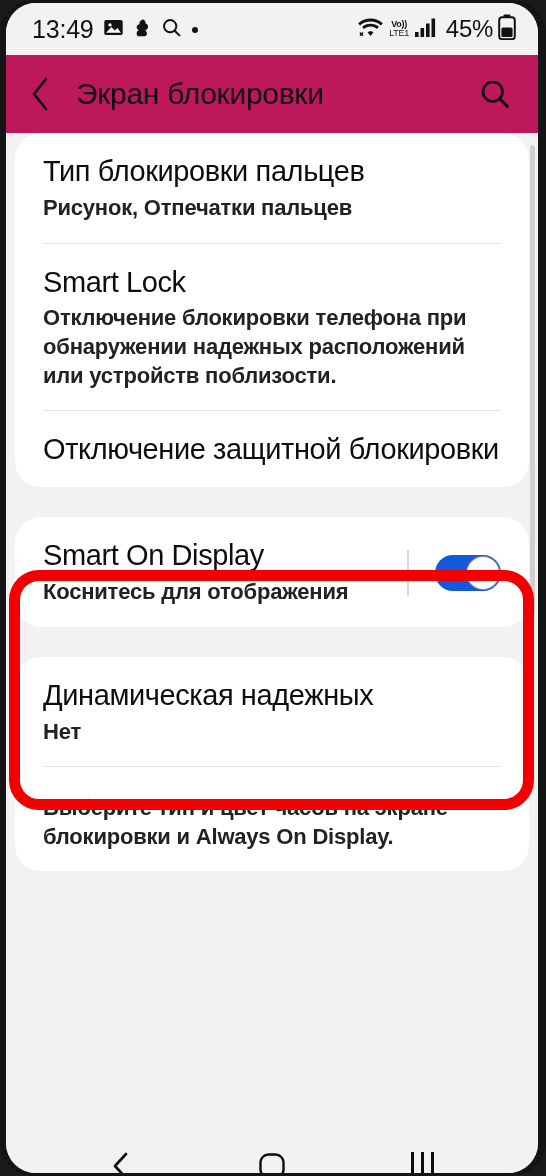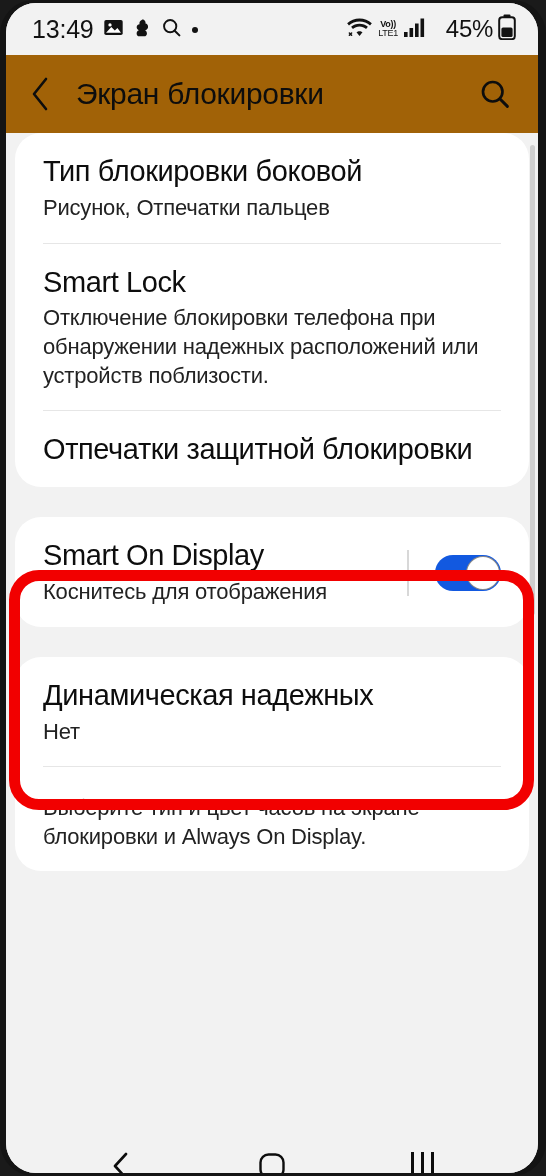--- a/index.html
+++ b/index.html
@@ -54,38 +54,38 @@
   }
   .status-right {
     display: flex;
     align-items: center;
     gap: 5px;
   }
   .battery-pct {
     font-size: 24px;
     color: #121212;
     letter-spacing: -0.3px;
-    margin-left: 14px;
+    margin-left: 3px;
   }
   .ic { display: block; }
 
   .volte-stack {
     display: flex;
     flex-direction: column;
     align-items: center;
     line-height: 1;
     color: #121212;
   }
   .volte-top { font-size: 9px; font-weight: bold; letter-spacing: -0.3px;}
   .volte-bot { font-size: 9px; font-weight: normal; letter-spacing: -0.3px;}
 
   
   .app-bar {
     height: 78px;
-    background: #a16207;
+    background: #be185d;
     display: flex;
     align-items: center;
     padding: 0 22px 0 24px;
   }
   .back-btn {
     width: 34px; height: 40px;
     display: flex; align-items: center; justify-content: flex-start;
     cursor: pointer;
   }
   .app-title {
@@ -129,20 +129,21 @@
     color: #0d0d0d;
     letter-spacing: -0.4px;
     line-height: 1.17;
   }
   .row-sub {
     font-size: 22px;
     color: #222222;
     letter-spacing: -0.2px;
     line-height: 1.3;
     margin-top: 5px;
+    font-weight: bold;
   }
   .divider {
     height: 1px;
     background: #e6e6e6;
     margin: 0 28px;
   }
 
   
   .toggle-wrap {
     display: flex;
@@ -309,37 +310,37 @@
     </div>
   </div>
 
   <div class="content">
 
     <div class="scrollbar"></div>
 
     <div class="card">
       <div class="row">
         <div class="row-text">
-          <div class="row-title">Тип блокировки боковой</div>
+          <div class="row-title">Тип блокировки пальцев</div>
           <div class="row-sub">Рисунок, Отпечатки пальцев</div>
         </div>
       </div>
       <div class="divider"></div>
 
       <div class="row">
         <div class="row-text">
           <div class="row-title">Smart Lock</div>
           <div class="row-sub">Отключение блокировки телефона при обнаружении надежных расположений или устройств поблизости.</div>
         </div>
       </div>
       <div class="divider"></div>
 
       <div class="row">
         <div class="row-text">
-          <div class="row-title">Отпечатки защитной блокировки</div>
+          <div class="row-title">Отключение защитной блокировки</div>
         </div>
       </div>
     </div>
 
     <div class="card">
       <div class="row">
         <div class="row-text">
           <div class="row-title">Smart On Display</div>
           <div class="row-sub">Коснитесь для отображения</div>
         </div>

